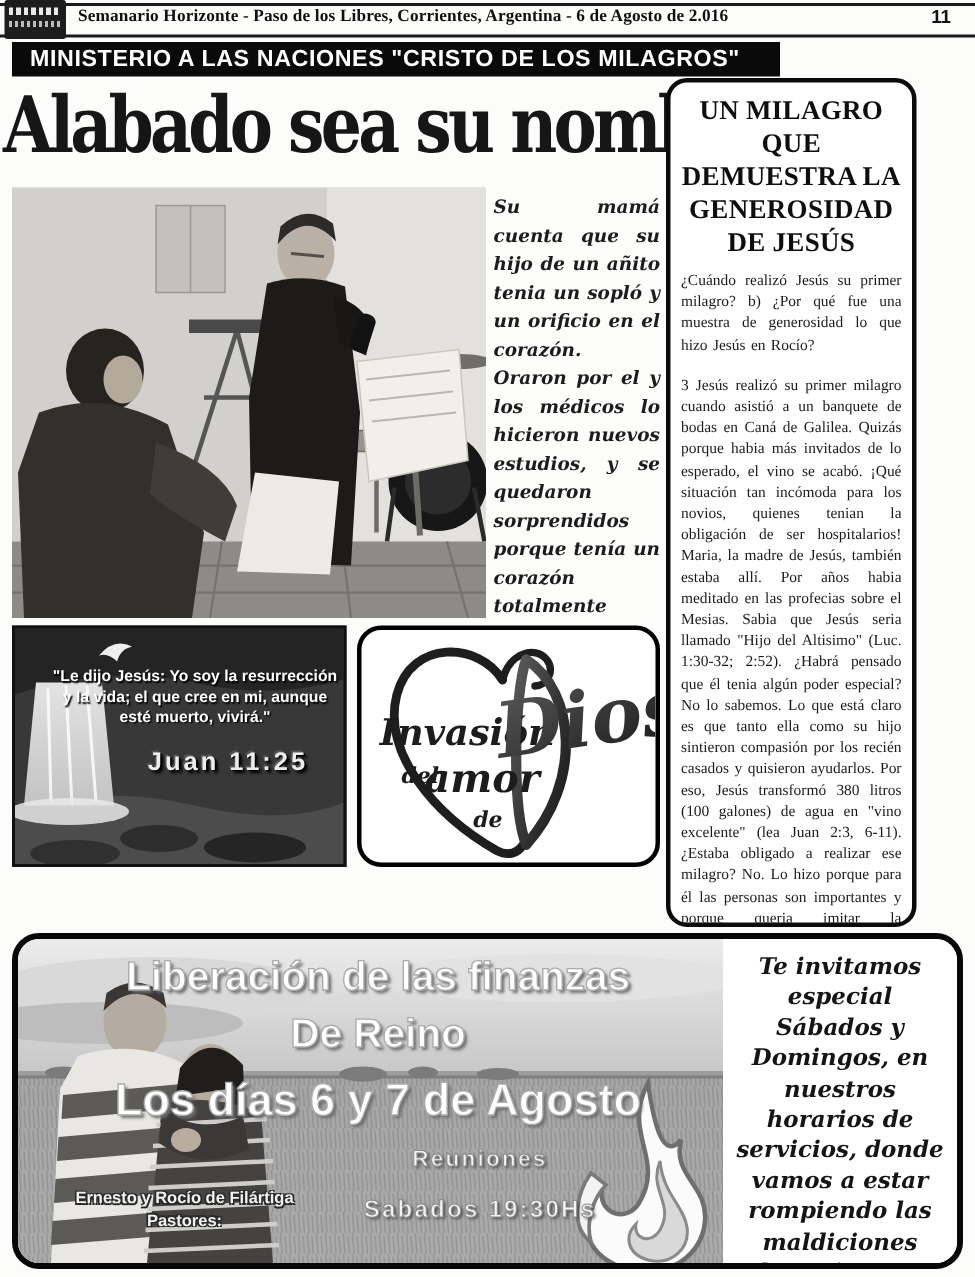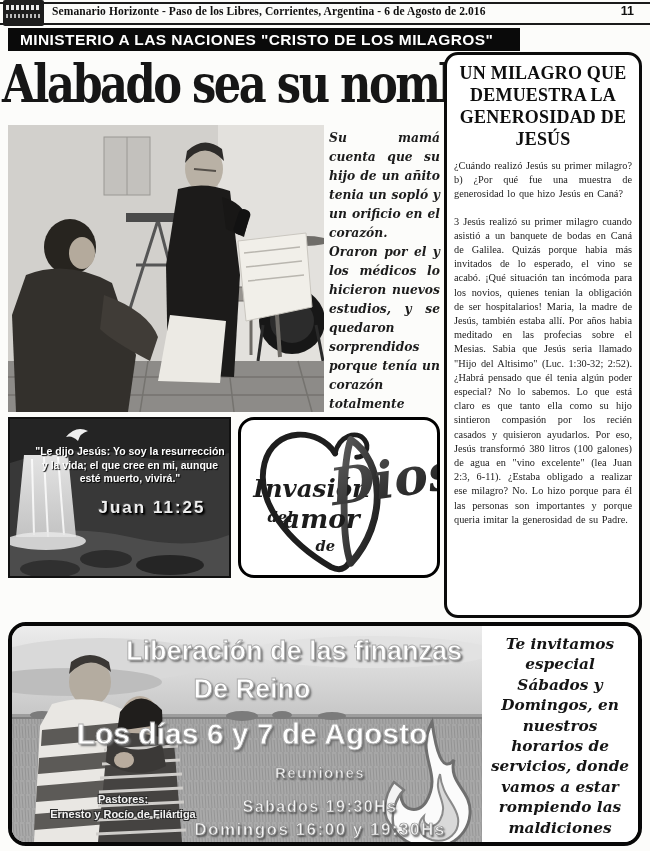--- a/index.html
+++ b/index.html
@@ -29,21 +29,21 @@
   }
   
   #headline{
     position:absolute;left:2px;top:48px;width:560px;height:74px;
     font-family:"DejaVu Serif",serif;font-weight:bold;font-size:52px;line-height:72px;
     letter-spacing:-3px;color:#161616;transform:scaleX(.83);transform-origin:left center;
     white-space:nowrap;
   }
   
   #article-box{
-    position:absolute;left:444px;top:52px;width:198px;height:566px;background:#fff;
+    position:absolute;left:444px;top:52px;width:167px;height:566px;background:#fff;
     border:3px solid #0b0b0b;border-radius:14px;box-sizing:border-box;
     padding:7px 7px;overflow:hidden;
   }
   #article-title{
     font:bold 18px "Liberation Serif",serif;line-height:22px;text-align:center;
     letter-spacing:.2px;color:#0e0e0e;
   }
   .article-par{
     font-family:"Liberation Serif",serif;font-size:10.3px;line-height:14.2px;
     text-align:justify;color:#1a1a1a;margin-top:9px;word-spacing:1px;
@@ -82,21 +82,21 @@
     border:4px solid #070707;border-radius:18px;box-sizing:border-box;overflow:hidden;
   }
   #event-photo{position:absolute;left:0;top:0;width:470px;height:216px;}
   .banner-title{
     position:absolute;left:30px;width:420px;text-align:center;color:#fff;
     font-family:"Liberation Sans",sans-serif;font-weight:bold;
     -webkit-text-stroke:.9px #ababab;
     text-shadow:2px 2px 2px rgba(110,110,110,.95);
     white-space:nowrap;
   }
-  #banner-title-1{top:10px;font-size:27px;text-align:right;}
+  #banner-title-1{top:10px;font-size:27px;}
   #banner-title-2{top:48px;font-size:27px;}
   #banner-dates{top:91px;font-size:30px;}
   #meetings{
     position:absolute;left:158px;top:138px;width:300px;text-align:center;color:#f4f4f4;
     font-family:"Liberation Sans",sans-serif;font-weight:bold;letter-spacing:1.5px;
     -webkit-text-stroke:.7px #8d8d8d;text-shadow:1.5px 1.5px 2px rgba(70,70,70,.9);
   }
   #meetings .m1{font-size:15px;}
   #meetings .m2{font-size:16px;margin-top:17px;}
   #meetings .m3{font-size:17px;margin-top:4px;}
@@ -125,21 +125,21 @@
   </div>
   <div id="masthead-title">Semanario Horizonte - Paso de los Libres, Corrientes, Argentina - 6 de Agosto  de 2.016</div>
   <div id="page-number">11</div>
 
   <div id="section-banner">MINISTERIO A LAS NACIONES "CRISTO DE LOS MILAGROS"</div>
 
   <div id="headline">Alabado sea su nombre</div>
 
   <div id="article-box">
     <div id="article-title">UN MILAGRO QUE DEMUESTRA LA GENEROSIDAD DE JESÚS</div>
-    <div class="article-par">¿Cuándo realizó Jesús su primer milagro? b) ¿Por qué fue una muestra de generosidad lo que hizo Jesús en Caná?</div>
+    <div class="article-par">¿Cuándo realizó Jesús su primer milagro? b) ¿Por qué fue una muestra de generosidad lo que hizo Jesús en Rocío?</div>
     <div class="article-par" style="margin-top:13px;">3 Jesús realizó su primer milagro cuando asistió a un banquete de bodas en Caná de Galilea. Quizás porque habia más  invitados de lo esperado, el vino se acabó. ¡Qué situación tan incómoda para los novios, quienes tenian la obligación de ser hospitalarios! Maria, la madre de Jesús, también estaba allí. Por años habia meditado en las profecias sobre el Mesias. Sabia que Jesús seria llamado "Hijo del Altisimo" (Luc. 1:30-32; 2:52). ¿Habrá pensado que él tenia algún poder especial? No lo sabemos. Lo que está claro es que tanto ella como su hijo sintieron compasión por los recién casados y quisieron ayudarlos. Por eso, Jesús transformó 380 litros (100 galones) de agua en "vino excelente" (lea Juan 2:3, 6-11). ¿Estaba obligado a realizar ese milagro? No. Lo hizo porque para él las personas son importantes y porque queria imitar la generosidad de su Padre.</div>
   </div>
 
   <svg id="main-photo" viewBox="0 0 316 287" xmlns="http://www.w3.org/2000/svg">
     <rect width="316" height="287" fill="#d7d5d1"></rect>
     <rect x="210" y="0" width="106" height="240" fill="#e3e1dd"></rect>
     <rect x="0" y="0" width="210" height="240" fill="#d2d0cc"></rect>
 
     <rect x="96" y="12" width="46" height="58" fill="#c3c1bd" stroke="#9a9894"></rect>
     <line x1="119" y1="12" x2="119" y2="70" stroke="#9a9894"></line>
@@ -291,23 +291,22 @@
         <path d="M14,60 C4,74 0,96 14,106 C10,92 16,76 24,68 Z" fill="#f3f3f3" stroke="#7a7a7a" stroke-width="2.5"></path>
       </g>
     </svg>
 
     <div class="banner-title" id="banner-title-1">Liberación de las finanzas</div>
     <div class="banner-title" id="banner-title-2">De Reino</div>
     <div class="banner-title" id="banner-dates">Los días 6 y 7 de Agosto</div>
     <div id="meetings">
       <div class="m1">Reuniones</div>
       <div class="m2">Sabados 19:30Hs</div>
-      <div class="m3">Domingos 16:00 y 19:30Hs</div>
     </div>
     <div id="pastors-caption">
+      <div>Ernesto y Rocío de Filártiga</div>
       <div>Pastores:</div>
-      <div>Ernesto y Rocío de Filártiga</div>
     </div>
 
     <div id="invitation">Te invitamos especial Sábados y Domingos, en nuestros horarios de servicios, donde vamos a estar rompiendo las maldiciones financieras, y soltando las finanzas de Reino. No te podes quedar afuera-</div>
   </div>
 
 </div>
 
 </body></html>

